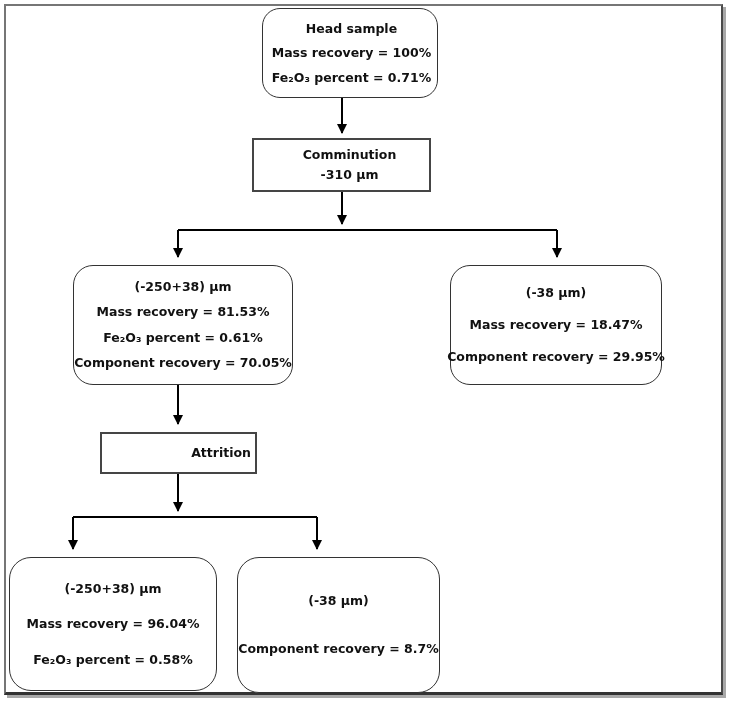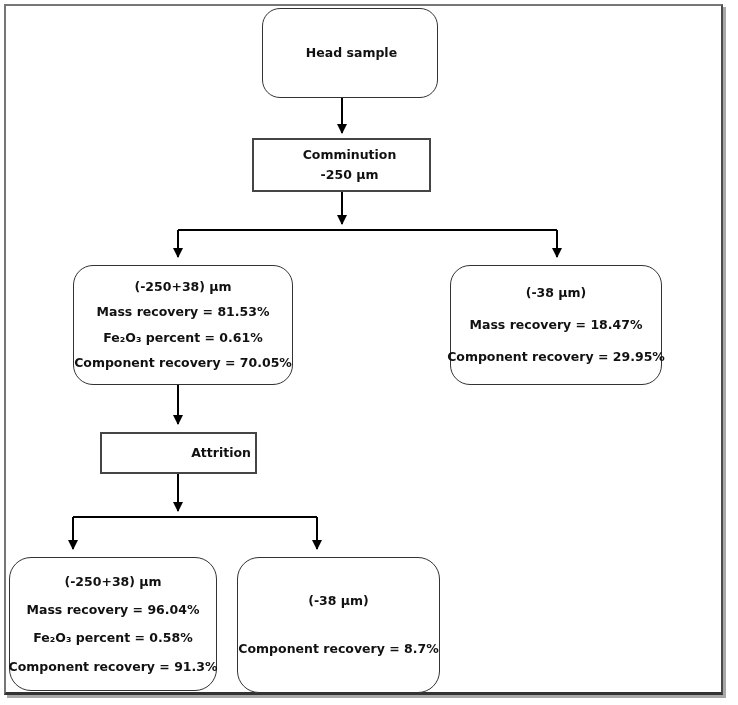--- a/index.html
+++ b/index.html
@@ -87,25 +87,27 @@
     <path d="M557,230 V257" stroke="#000" stroke-width="2" fill="none" marker-end="url(#ah)"></path>
     <path d="M178,385 V424" stroke="#000" stroke-width="2" fill="none" marker-end="url(#ah)"></path>
     <path d="M178,474 V511" stroke="#000" stroke-width="2" fill="none" marker-end="url(#ah)"></path>
     <path d="M73,517 H317" stroke="#000" stroke-width="2" fill="none"></path>
     <path d="M73,517 V549" stroke="#000" stroke-width="2" fill="none" marker-end="url(#ah)"></path>
     <path d="M317,517 V549" stroke="#000" stroke-width="2" fill="none" marker-end="url(#ah)"></path>
   </svg>
 
   <div class="node round" id="n-head">
     <div class="t">Head sample</div>
+    <div class="l">Mass recovery = 100%</div>
+    <div class="l">Fe₂O₃ percent = 0.71%</div>
   </div>
 
   <div class="node rect" id="n-comminution">
     <div class="t">Comminution</div>
-    <div class="l">-250 μm</div>
+    <div class="l">-310 μm</div>
   </div>
 
   <div class="node round" id="n-coarse1">
     <div class="t">(-250+38) μm</div>
     <div class="l">Mass recovery = 81.53%</div>
     <div class="l">Fe₂O₃ percent = 0.61%</div>
     <div class="l">Component recovery = 70.05%</div>
   </div>
 
   <div class="node round" id="n-fines1">
@@ -115,21 +117,20 @@
   </div>
 
   <div class="node rect" id="n-attrition">
     <div class="t">Attrition</div>
   </div>
 
   <div class="node round" id="n-coarse2">
     <div class="t">(-250+38) μm</div>
     <div class="l">Mass recovery = 96.04%</div>
     <div class="l">Fe₂O₃ percent = 0.58%</div>
-    <div class="l">Component recovery = 91.3%</div>
   </div>
 
   <div class="node round" id="n-fines2">
     <div class="t">(-38 μm)</div>
     <div class="l">Component recovery = 8.7%</div>
   </div>
 
 </div>
 
 </body></html>

